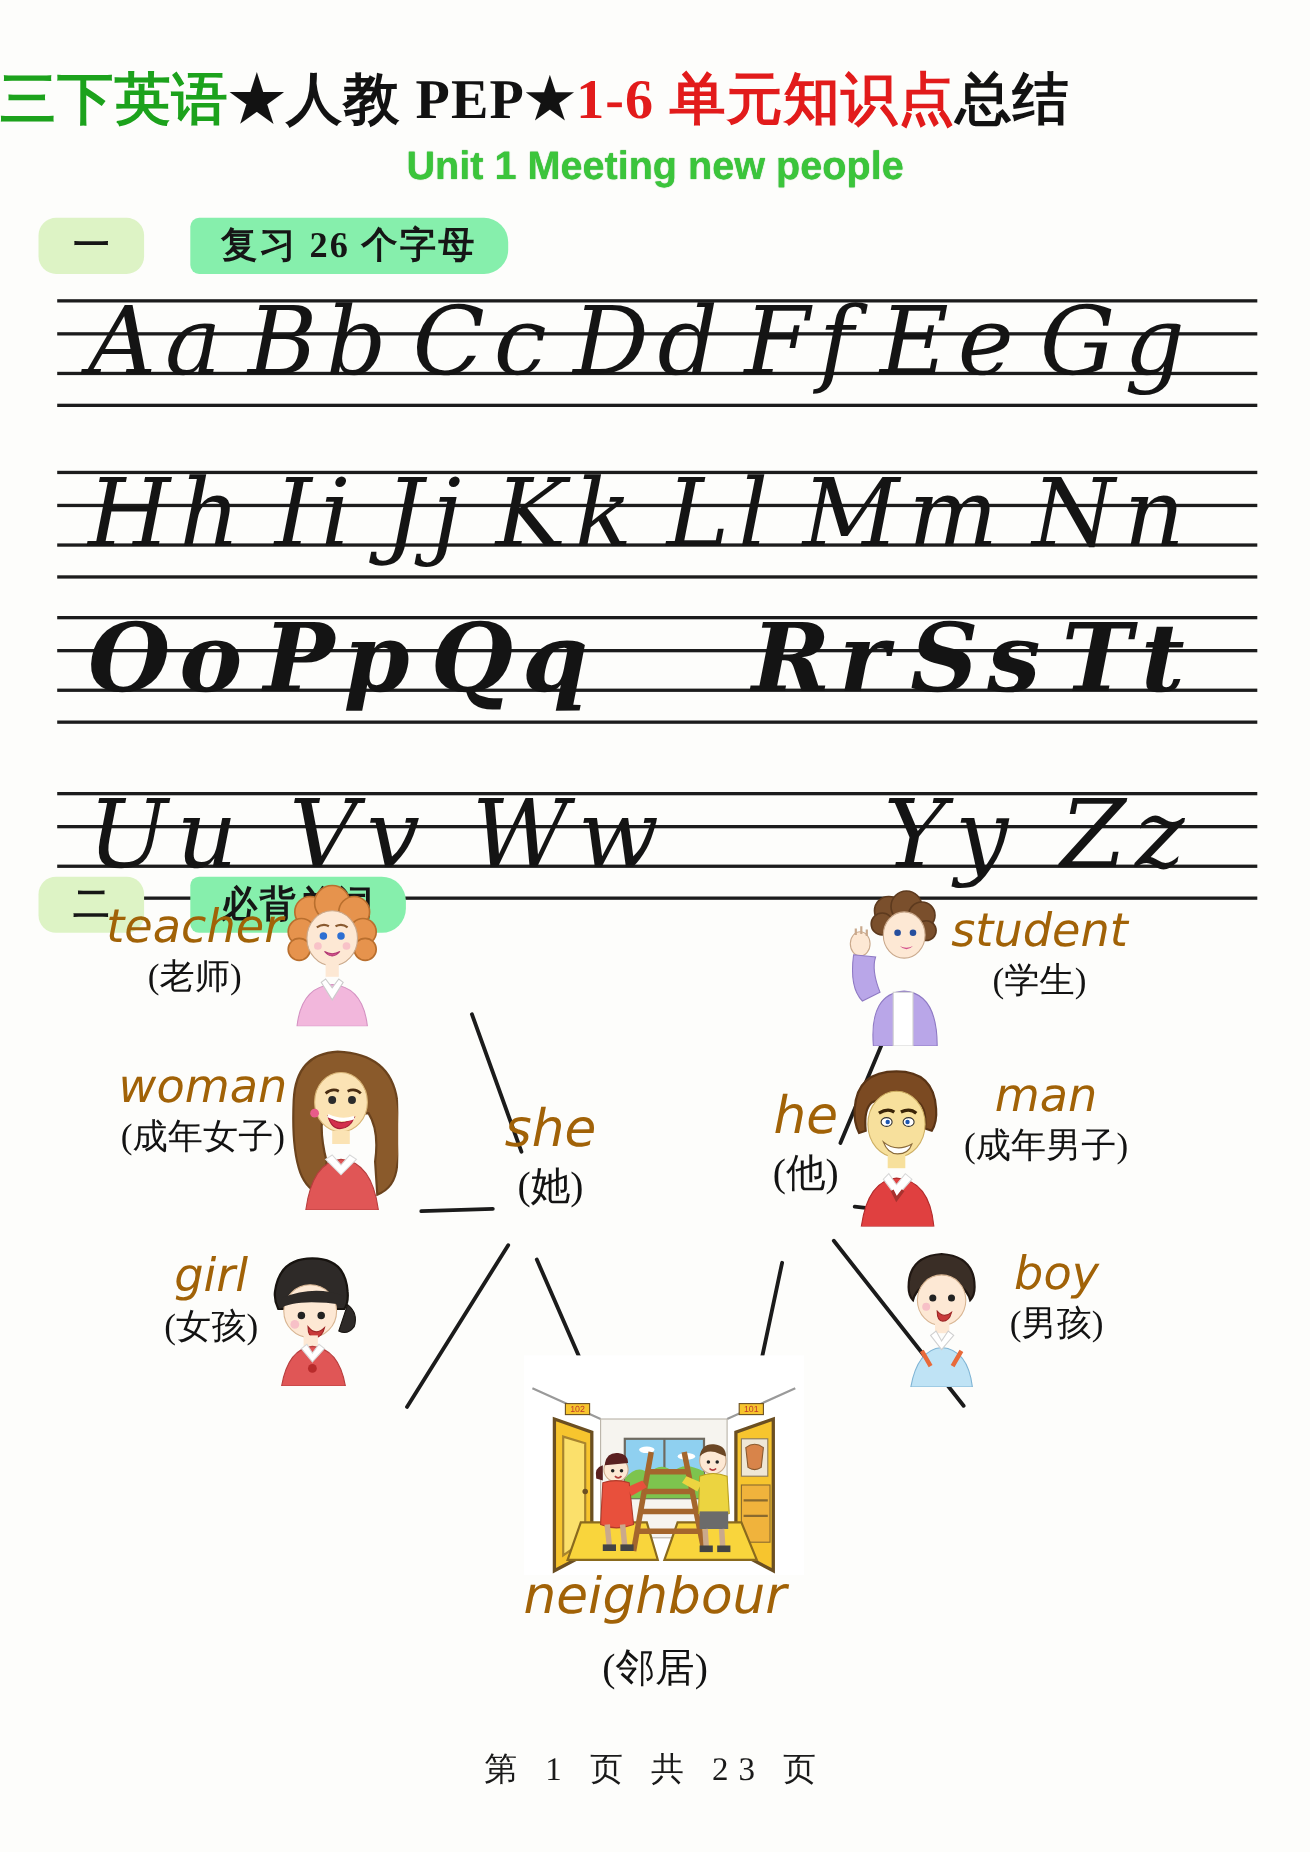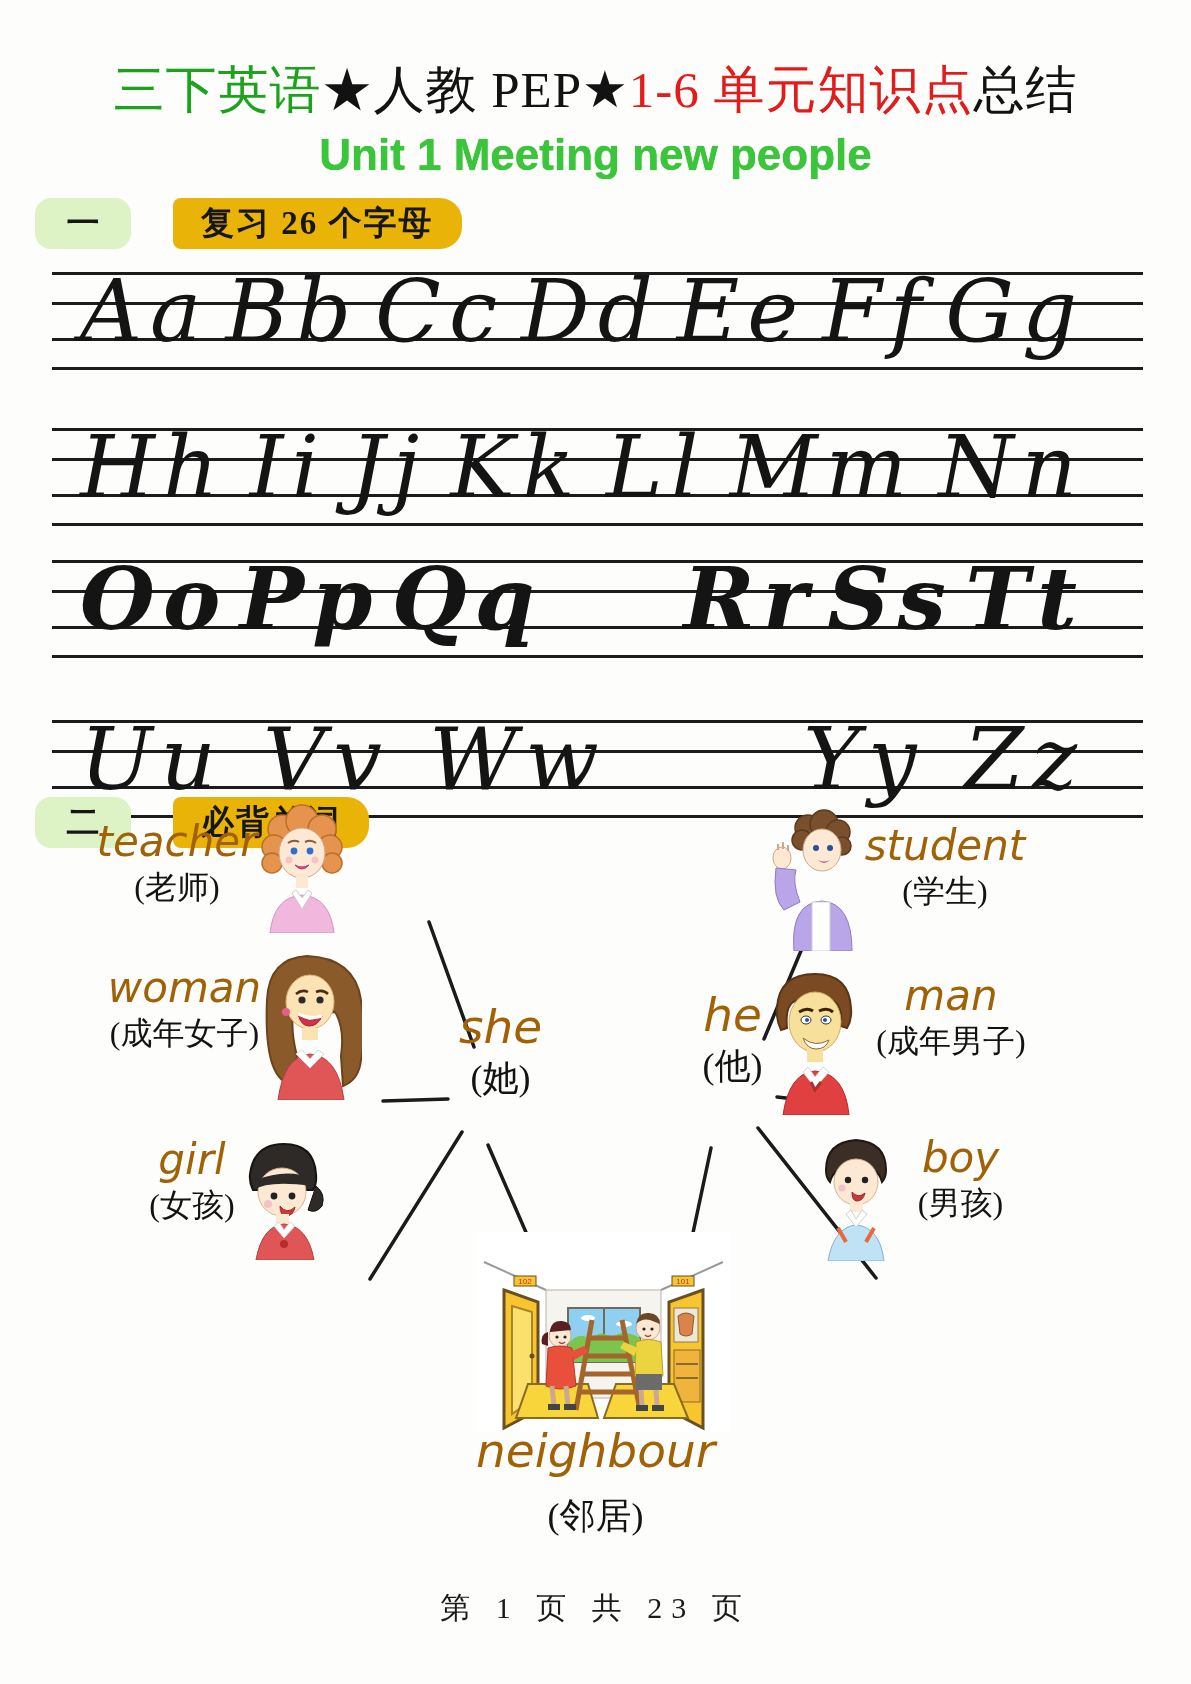--- a/index.html
+++ b/index.html
@@ -1,33 +1,33 @@
 <!DOCTYPE html>
 <html><head>
 <meta charset="utf-8">
 <style>
   html,body{margin:0;padding:0;background:#e8e8e8;}
   .page{position:relative;width:1191px;height:1684px;margin:0 auto;background:#fdfdfb;
         overflow:hidden;font-family:"Liberation Serif",serif;color:#161616;}
 
   
-  .title{position:absolute;top:56px;left:0;width:100%;text-align:center;
-         font-size:51px;font-weight:normal;letter-spacing:1px;white-space:nowrap;}
+  .title{position:absolute;top:56px;left:0;width:100%;
+         font-size:51px;font-weight:bold;letter-spacing:1px;white-space:nowrap;}
   .t-green{color:#1ca21c;}
   .t-black{color:#121212;}
   .t-red{color:#e21b1b;}
   .subtitle{position:absolute;top:130px;left:0;width:100%;text-align:center;
-            font-family:"Liberation Sans",sans-serif;font-size:44px;font-weight:bold;
+            font-family:"Liberation Sans",sans-serif;font-size:36px;font-weight:bold;
             color:#3bc53b;text-shadow:0 0 1px #279927;}
 
   
   .sec{position:absolute;left:35px;display:flex;align-items:center;gap:42px;}
   .sec-num{background:#ddf3c5;border-radius:16px;min-width:96px;text-align:center;
            font-size:33px;font-weight:bold;padding:3px 0;}
-  .sec-head{background:#eab308;border-radius:8px 22px 22px 8px;font-size:33px;
+  .sec-head{background:#86efac;border-radius:8px 22px 22px 8px;font-size:33px;
             font-weight:bold;padding:3px 28px;letter-spacing:2px;}
   #sec1{top:198px;}
   #sec2{top:797px;}
 
   
   .staff{position:absolute;left:52px;right:48px;height:98px;}
   #staff1{top:272px;} #staff2{top:428px;} #staff3{top:560px;font-weight:bold;} #staff4{top:720px;}
   .ln{position:absolute;left:0;right:0;height:3px;background:#1c1c1c;}
   .ln1{top:0;} .ln2{top:30px;} .ln3{top:66px;} .ln4{top:95px;}
   .letters{position:absolute;left:28px;right:58px;top:0;height:98px;
@@ -88,22 +88,22 @@
   <div class="staff" id="staff1">
     <div class="ln ln1"></div>
     <div class="ln ln2"></div>
     <div class="ln ln3"></div>
     <div class="ln ln4"></div>
     <div class="letters">
       <span>Aa</span>
       <span>Bb</span>
       <span>Cc</span>
       <span>Dd</span>
+      <span>Ff</span>
       <span>Ee</span>
-      <span>Ff</span>
       <span>Gg</span>
     </div>
   </div>
   <div class="staff" id="staff2">
     <div class="ln ln1"></div>
     <div class="ln ln2"></div>
     <div class="ln ln3"></div>
     <div class="ln ln4"></div>
     <div class="letters">
       <span>Hh</span>

